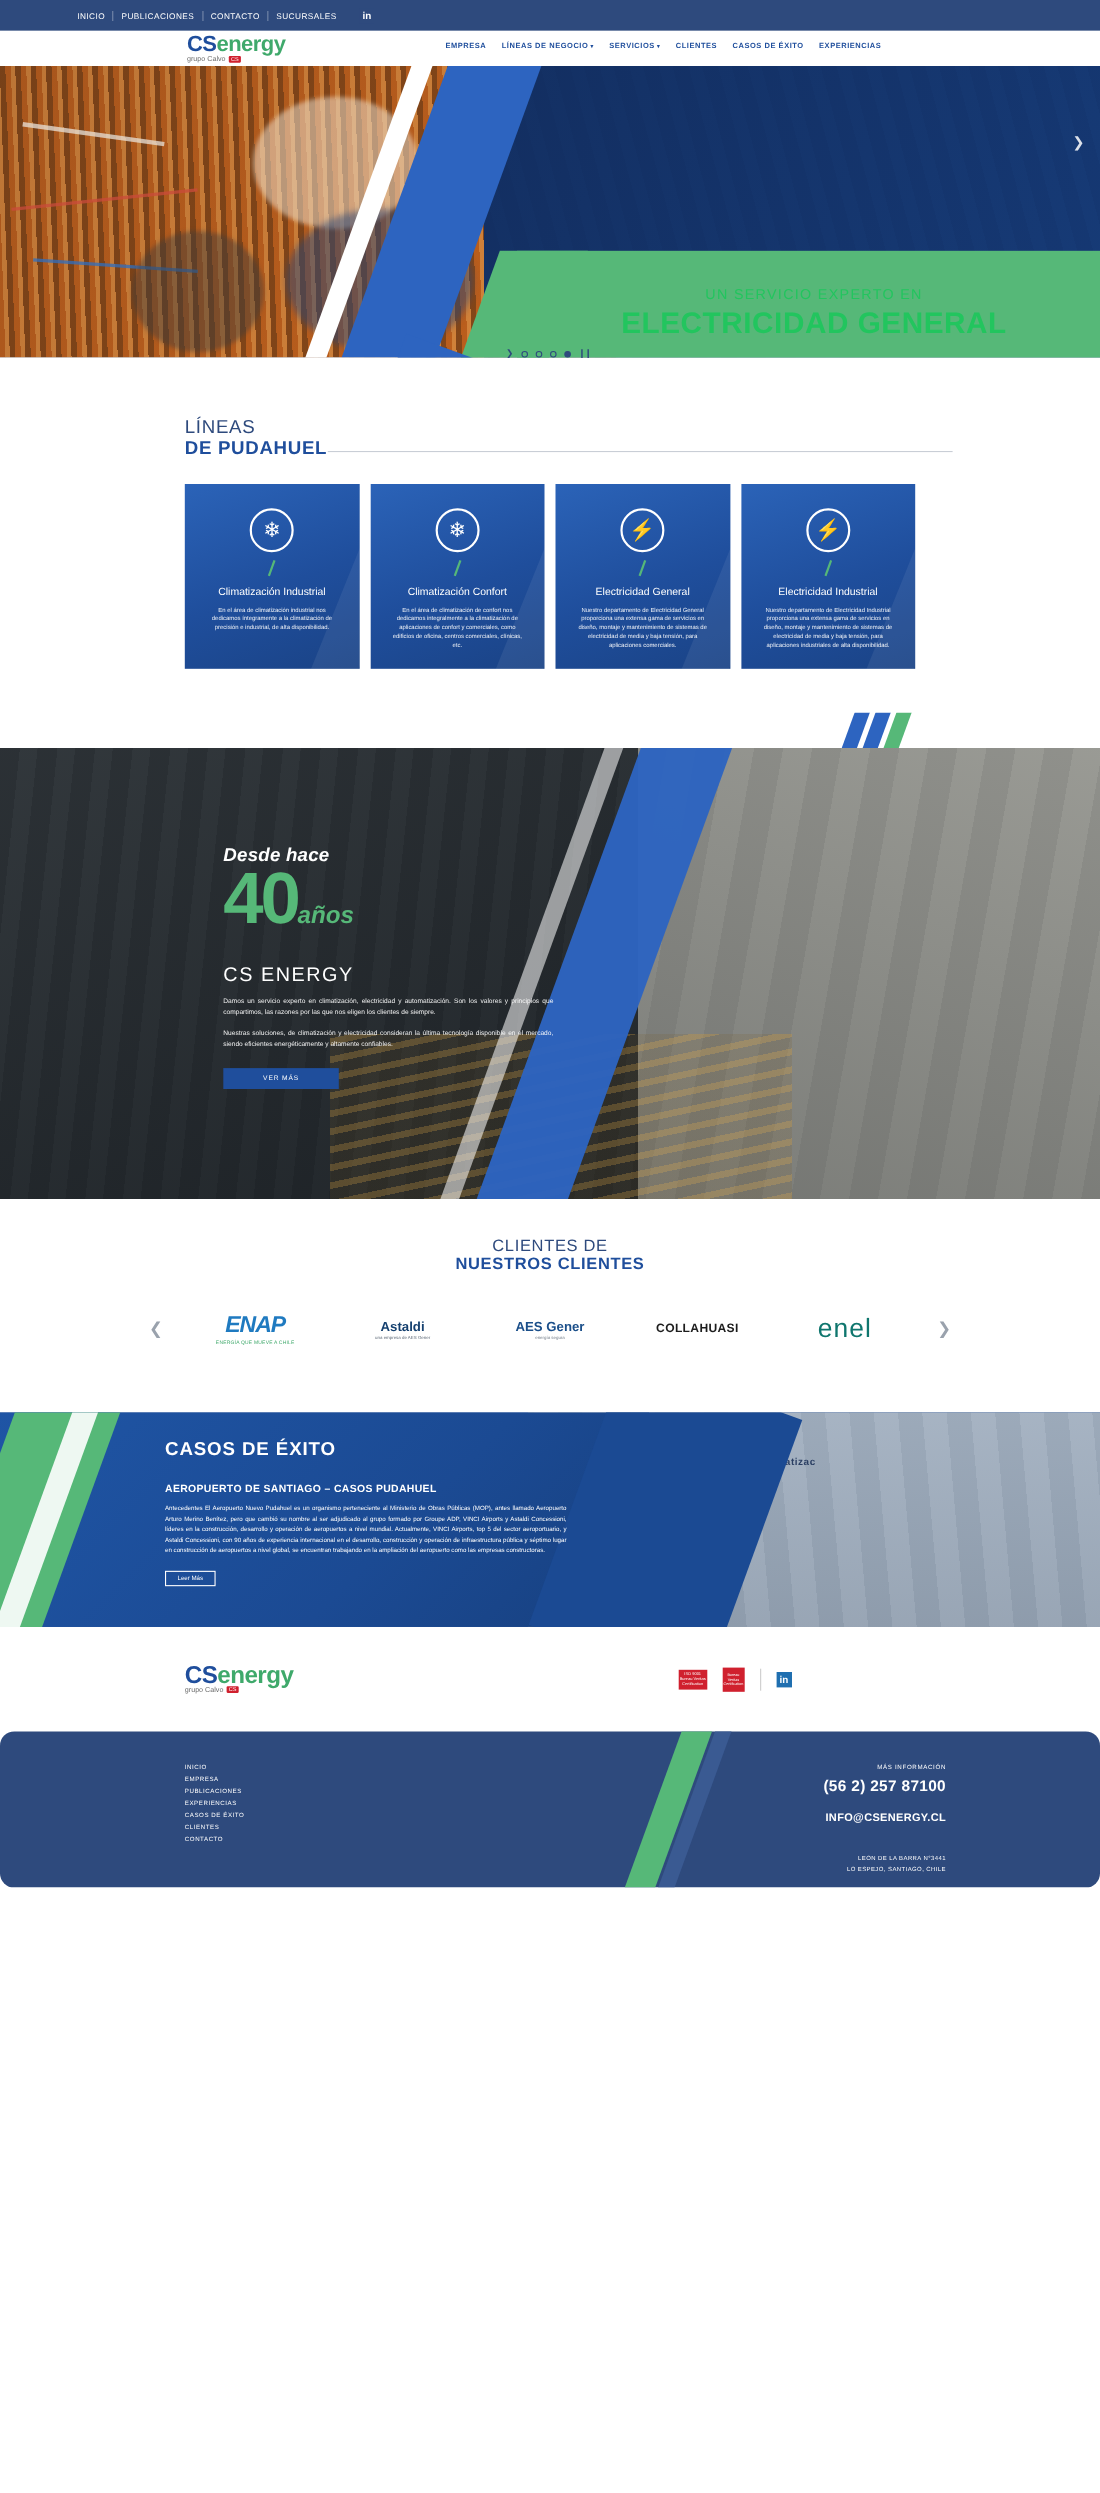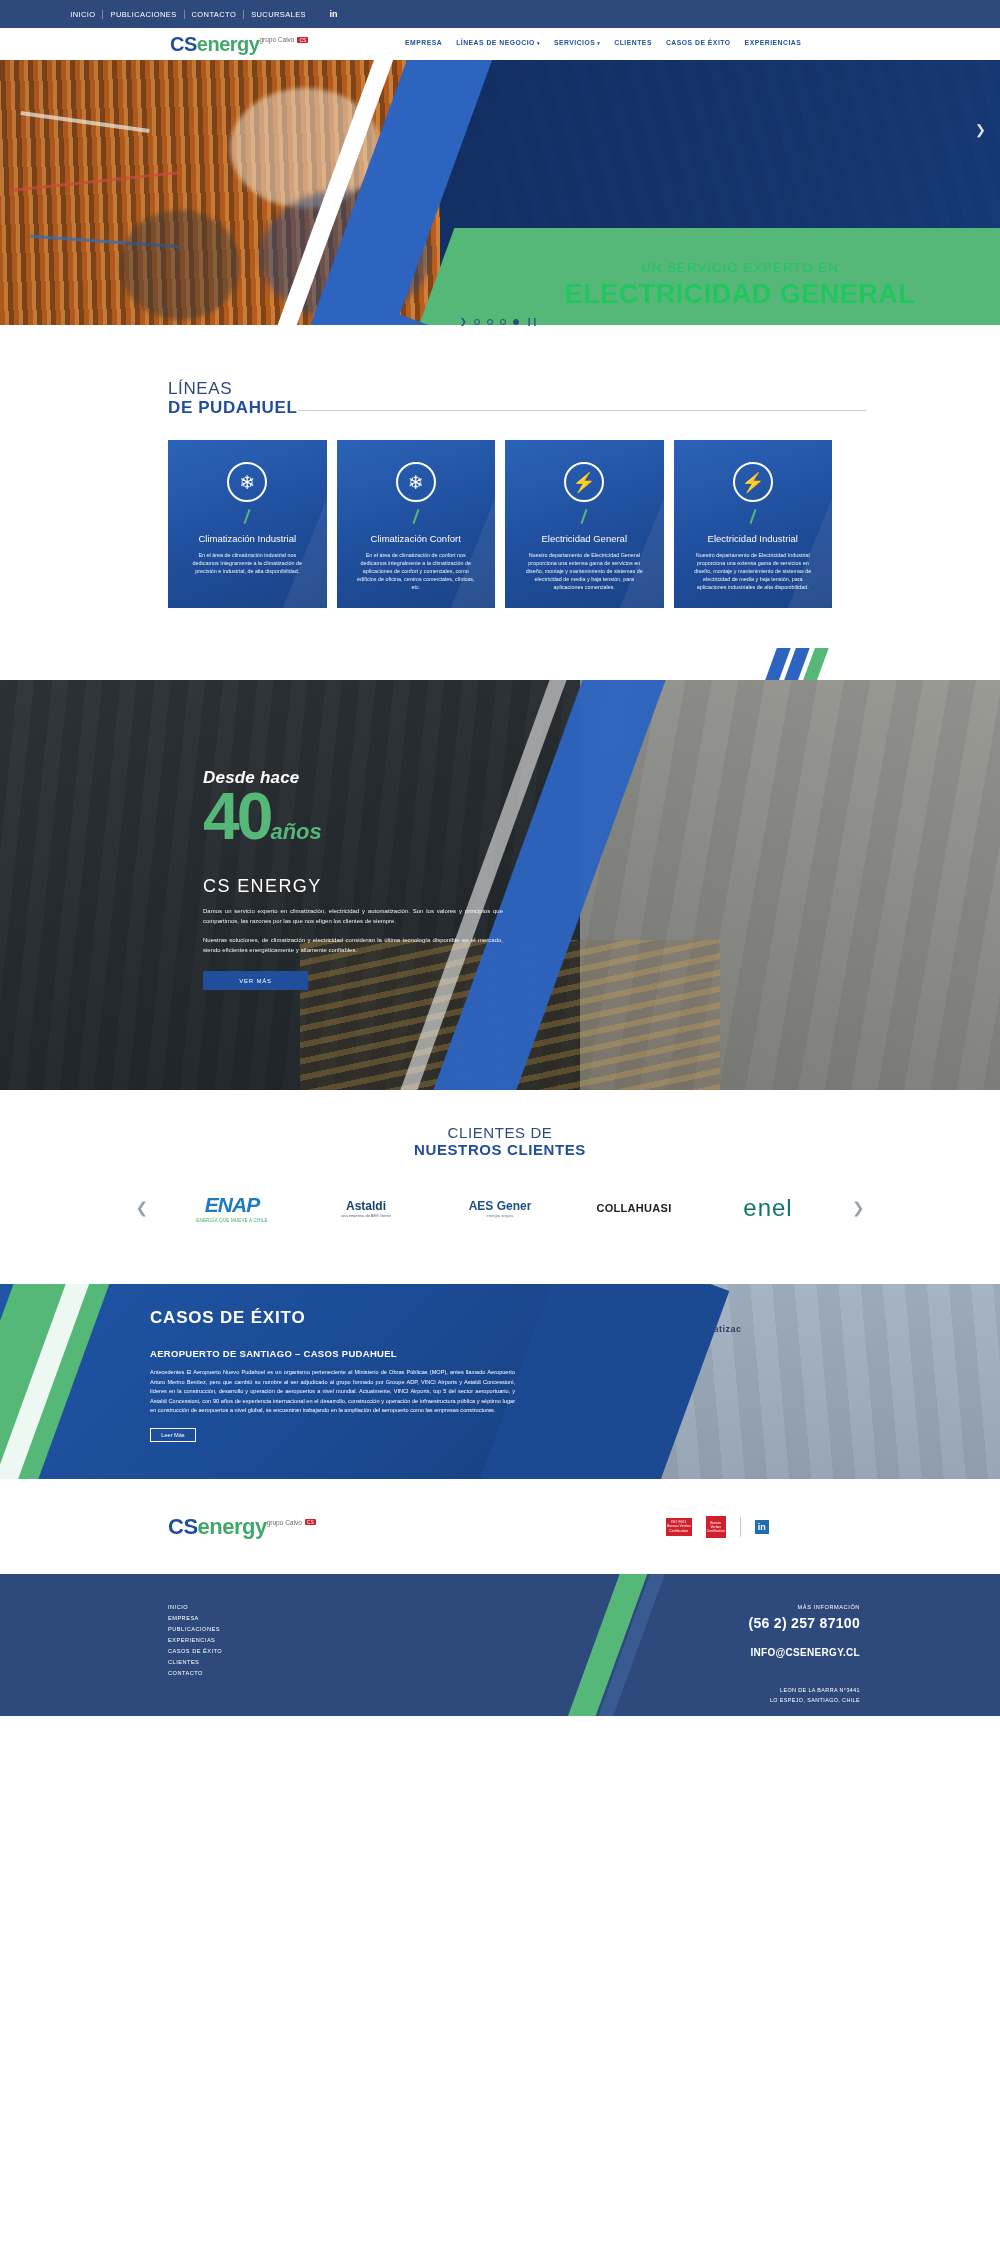--- a/index.html
+++ b/index.html
@@ -43,21 +43,21 @@
   }
 
   
   .header {
     height: 32px;
     background: #ffffff;
     display: flex;
     align-items: center;
     position: relative;
   }
-  .logo { margin-left: 170px; display: flex; flex-direction: row; align-items: flex-start; }
+  .logo { margin-left: 170px; display: flex; flex-direction: column; align-items: flex-start; }
   .logo-main { font-size: 20px; font-weight: bold; letter-spacing: -.5px; line-height: 18px; }
   .logo-cs { color: #1f4e9c; }
   .logo-energy { color: #3fa96b; font-weight: bold; }
   .logo-sub { font-size: 6.5px; color: #6b6b6b; display: flex; align-items: center; gap: 3px; margin-top: 1px; }
   .logo-sub-badge {
     background: #d0202e; color: #fff; font-size: 5px; padding: 0 2px; border-radius: 1px;
   }
   .mainnav {
     position: absolute;
     left: 405px;
@@ -306,21 +306,21 @@
     width: 20px; height: 22px; background: #d0202e; color: #fff; font-size: 3.4px;
     display: flex; align-items: center; justify-content: center; text-align: center; line-height: 4px;
   }
   .cert-div { width: 1px; height: 20px; background: #ccc; }
   .cert-in {
     width: 14px; height: 14px; background: #1f6fb0; color: #fff; font-size: 9px; font-weight: bold;
     display: flex; align-items: center; justify-content: center;
   }
 
   
-  .footer { position: relative; height: 142px; background: #2e4a7d; overflow: hidden; color: #fff; }
+  .footer { position: relative; height: 142px; background: #2e4a7d; overflow: hidden; color: #fff; border-radius: 13px; }
   .footer .fdiag {
     position: absolute; left: 595px; top: -30px; width: 26px; height: 200px;
     background: #56b878; transform: rotate(20deg);
   }
   .footer .fdiag2 {
     position: absolute; left: 625px; top: -30px; width: 14px; height: 200px;
     background: #3a5a92; transform: rotate(20deg);
   }
   .flinks { position: absolute; left: 168px; top: 30px; display: flex; flex-direction: column; gap: 5px; }
   .flinks a { color: #fff; font-size: 5.6px; letter-spacing: .5px; text-decoration: none; }

